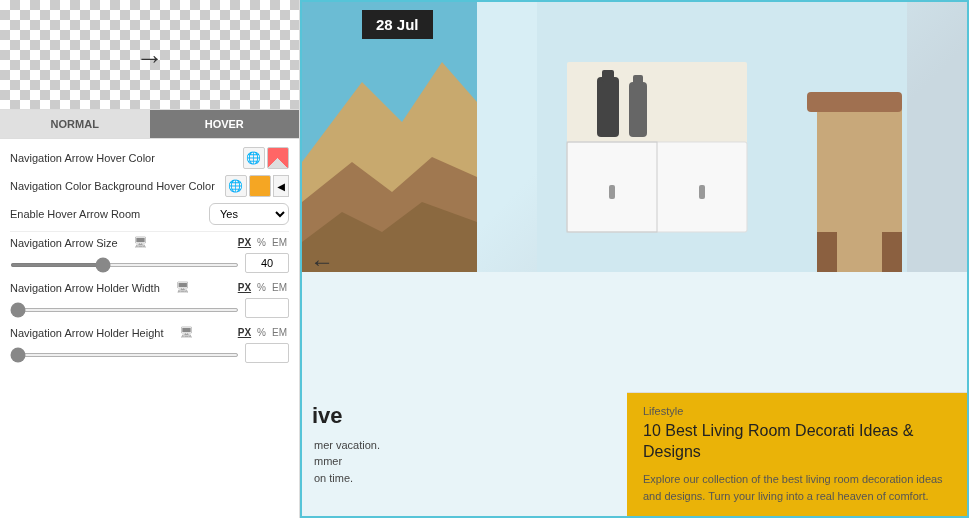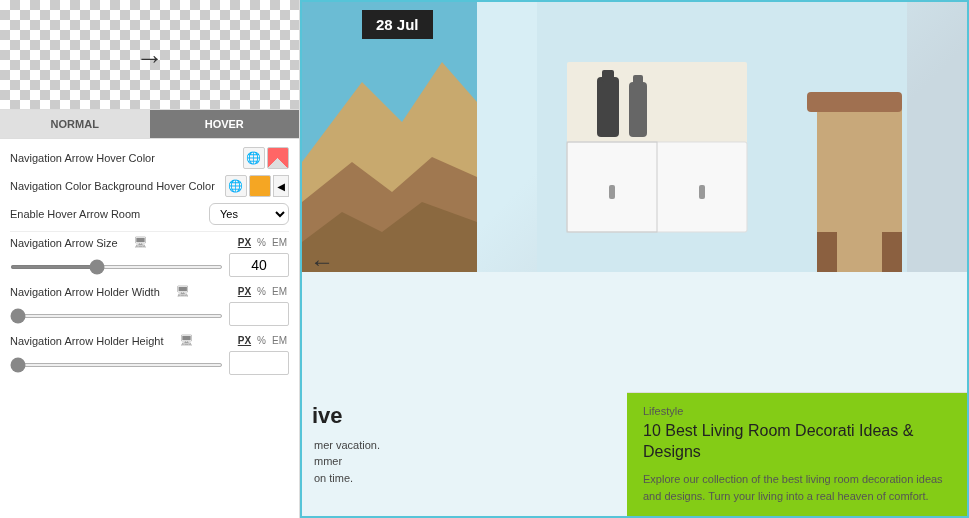--- a/index.html
+++ b/index.html
@@ -191,25 +191,25 @@
       flex: 1;
       position: relative;
     }
     input[type="range"] {
       width: 100%;
       height: 4px;
       accent-color: #888;
       cursor: pointer;
     }
     .value-input {
-      width: 60px;
+      width: 44px;
       padding: 3px 4px;
       border: 1px solid #ccc;
       border-radius: 2px;
-      font-size: 14px;
+      font-size: 11px;
       text-align: center;
     }
 
     
     .right-panel {
       flex: 1;
       position: relative;
       overflow: hidden;
       background: #e8f4f8;
       border: 2px solid #56c4d8;
@@ -264,21 +264,21 @@
       border: none;
     }
 
     
     .article-section {
       position: absolute;
       bottom: 0;
       right: 0;
       width: 340px;
       padding: 12px 16px;
-      background: #84cc16;
+      background: #eab308;
       border-top: 1px solid #ddd;
     }
     .article-category {
       font-size: 11px;
       color: #555;
       margin-bottom: 4px;
     }
     .article-title {
       font-size: 16px;
       font-weight: normal;

